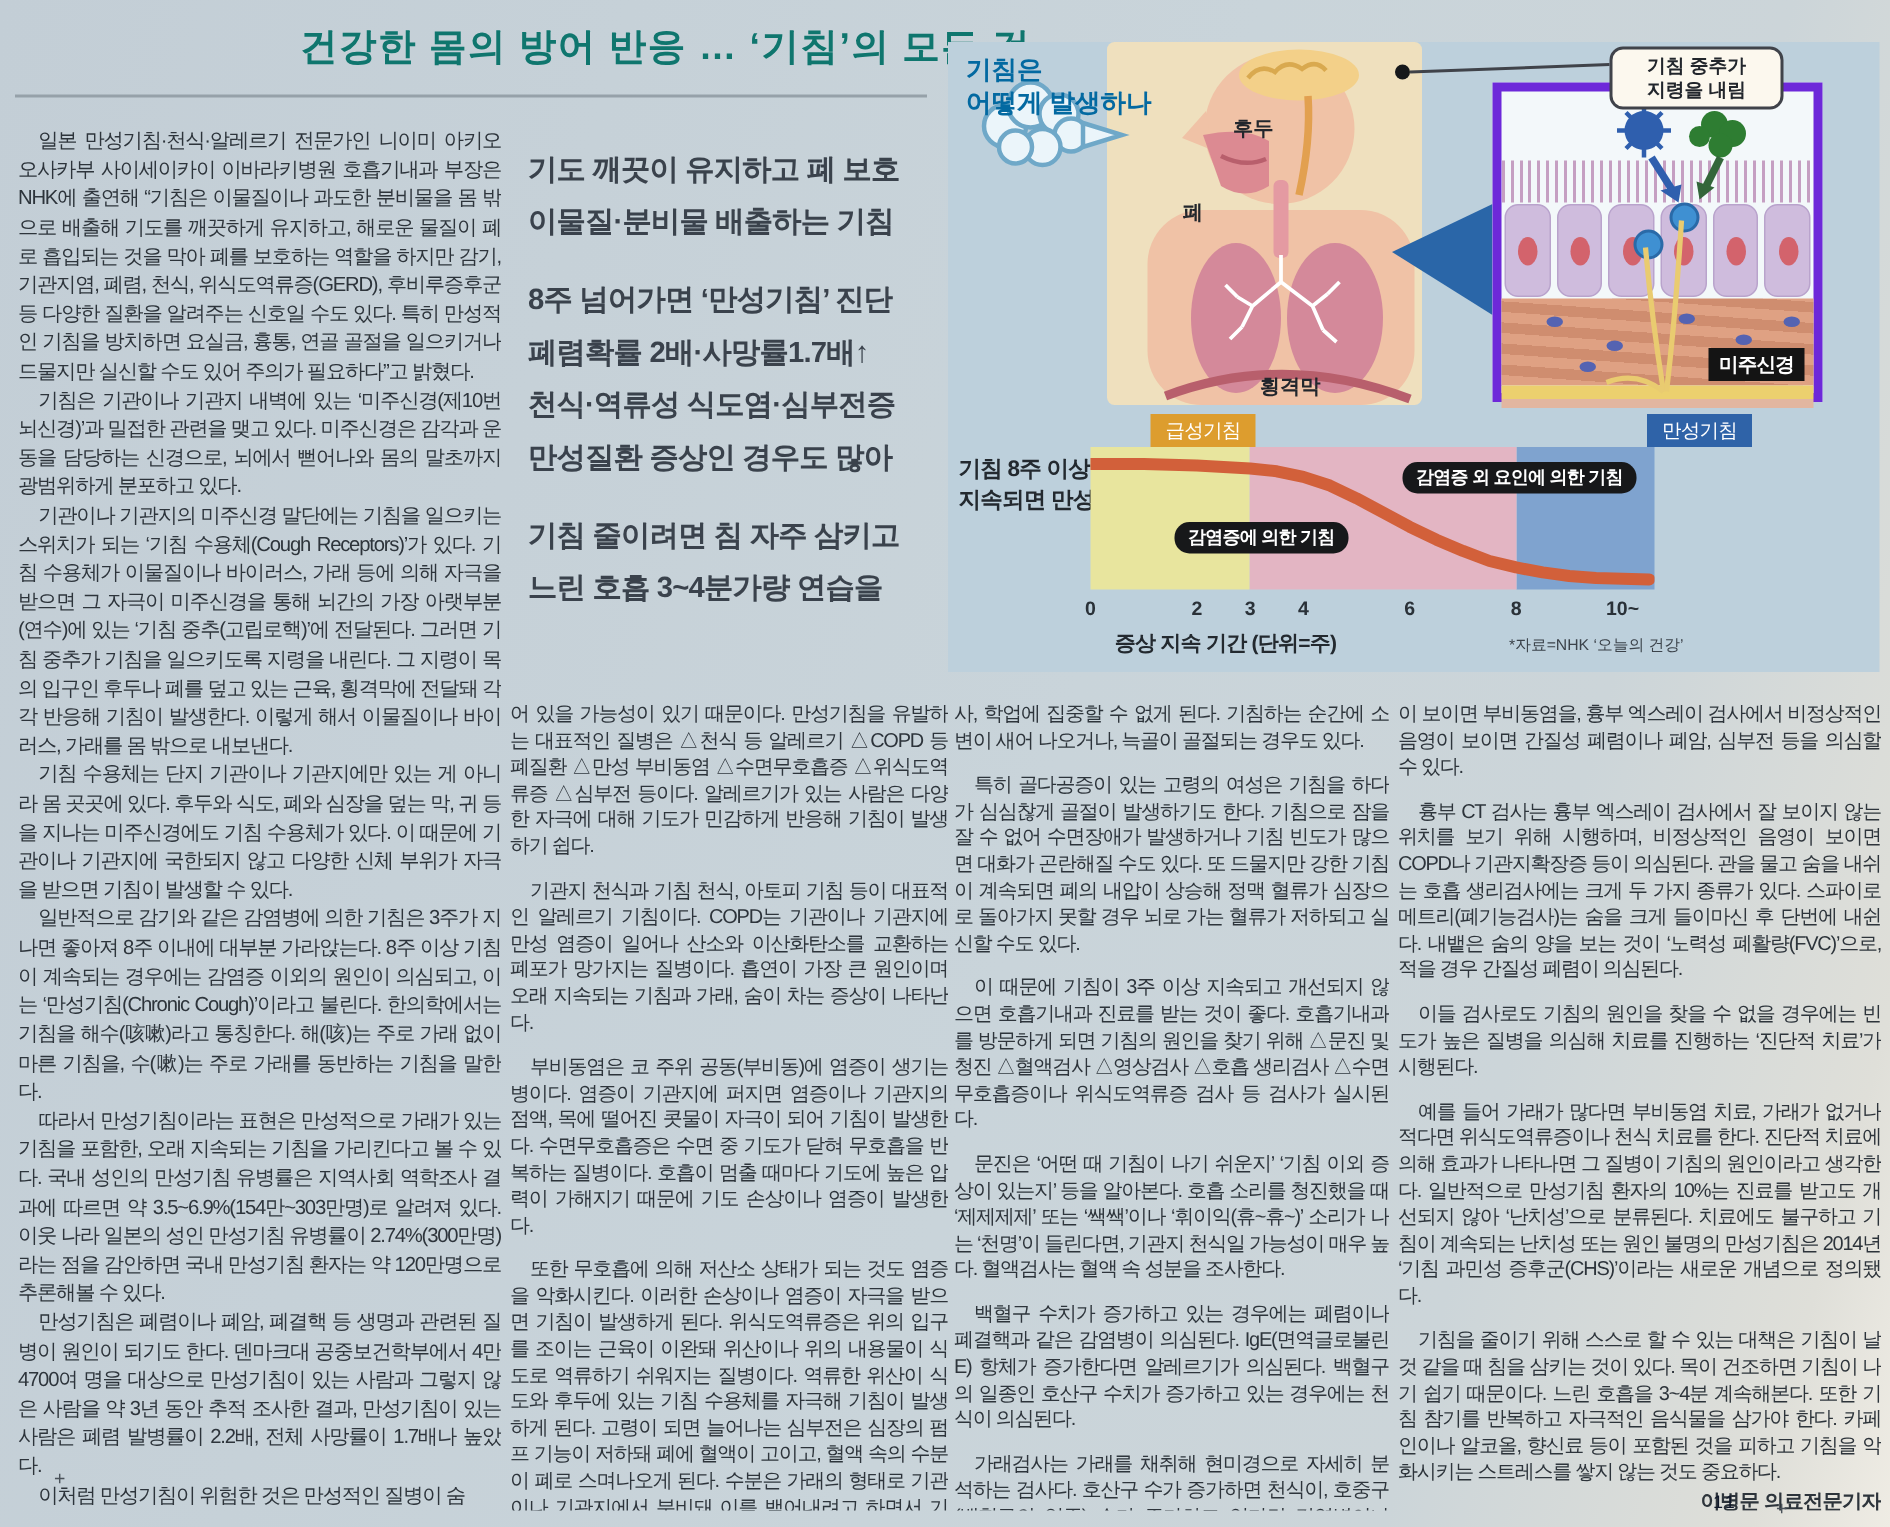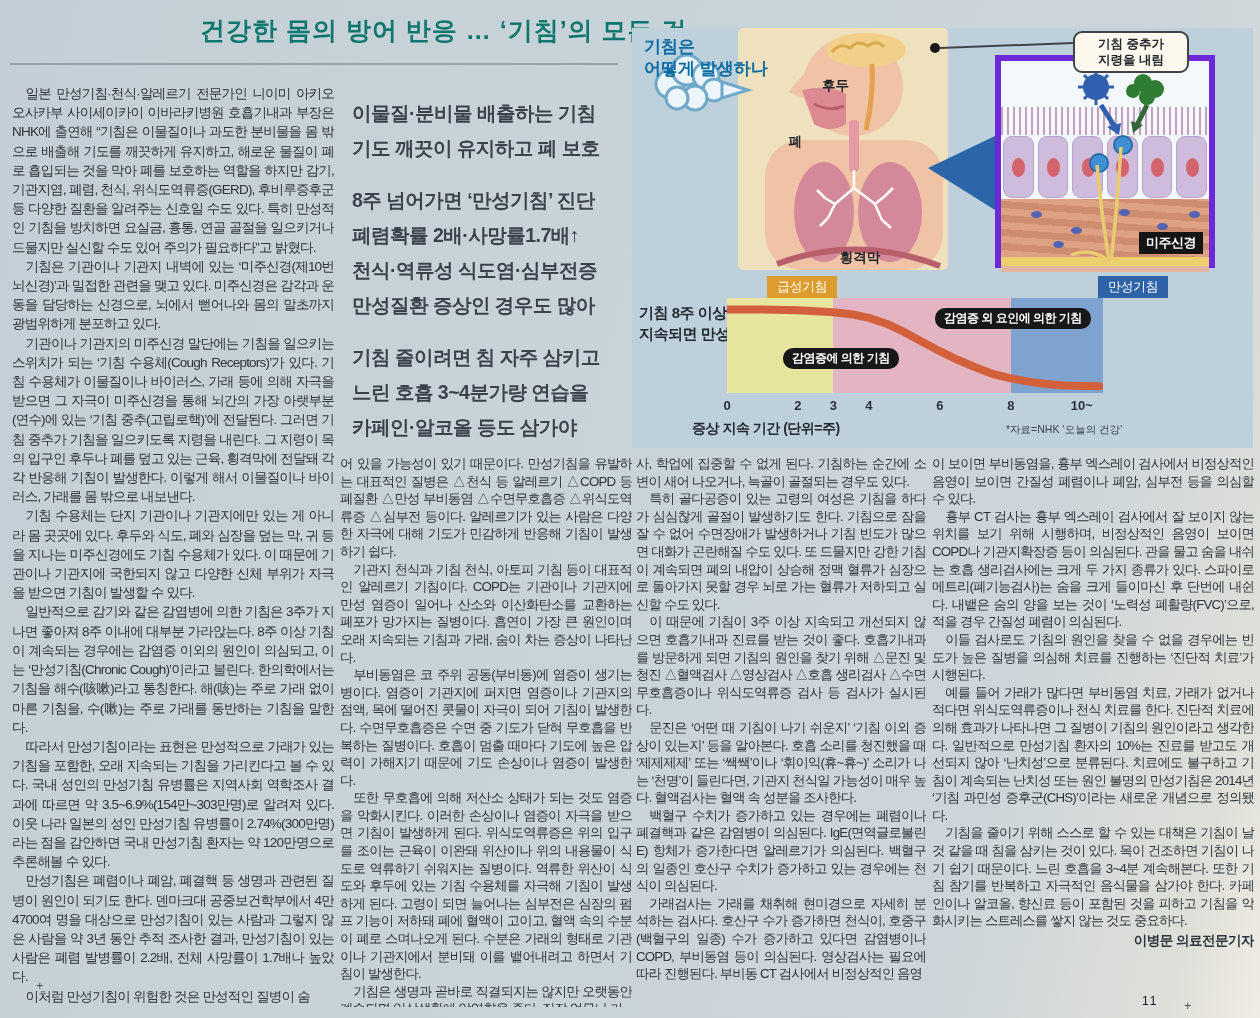--- a/index.html
+++ b/index.html
@@ -8,21 +8,21 @@
        background:linear-gradient(105deg,#c3ced6 0%,#c9d4da 55%,#ccd5d9 78%,#dfdfd9 94%,#efece4 100%);}
   .page{position:absolute;inset:0;}
   .headline{position:absolute;left:152px;top:14px;font-size:25px;font-weight:bold;color:#0f766e;letter-spacing:1px;margin-left:48px;}
   .rule{position:absolute;left:10px;top:63px;width:608px;height:2px;background:#96a1a9;}
 
   .newscol{position:absolute;overflow:hidden;color:#2d343b;text-align:justify;}
   .newscol p{margin:0;font-size:13.5px;line-height:19.2px;letter-spacing:-0.8px;text-indent:1em;}
   .newscol p.noindent{text-indent:0;}
   #col1{left:12px;top:84px;width:322px;height:926px;}
   #col2{left:340px;top:455px;width:292px;height:552px;}
-  #col2 p,#col3 p,#col4 p{line-height:17.6px;font-size:13.3px;}
+  #col2 p,#col3 p,#col4 p{line-height:17.6px;font-size:13.3px;margin-top:12px;}
   #col3{left:636px;top:455px;width:290px;height:552px;}
   #col4{left:932px;top:455px;width:322px;height:552px;}
   .byline{text-align:right;font-weight:bold;margin-top:2px;font-size:13.5px;letter-spacing:-0.5px;color:#2d343b;}
 
   .summary{position:absolute;left:352px;top:96px;width:276px;color:#3a424c;}
   .sgroup{margin-bottom:17px;}
   .sline{font-size:19.5px;font-weight:600;line-height:35px;letter-spacing:-0.5px;white-space:nowrap;}
 
   .panel{position:absolute;left:632px;top:28px;width:621px;height:420px;background:#bdd0dc;}
   .ig-title{position:absolute;left:12px;top:8px;font-size:17px;font-weight:bold;color:#0369a1;line-height:22px;z-index:4;}
@@ -53,21 +53,21 @@
   #badge-chronic{left:466px;}
   .plot{position:absolute;left:95px;top:28px;width:376px;height:95px;}
   .band{position:absolute;top:0;height:100%;}
   #curve{position:absolute;left:0;top:0;z-index:2;}
   .region-label{position:absolute;background:#17181a;color:#fff;font-size:12px;font-weight:bold;border-radius:10px;
                 padding:2px 9px;white-space:nowrap;letter-spacing:-0.5px;z-index:3;}
   #rlabel0{left:56px;top:50px;}
   #rlabel1{left:208px;top:10px;}
   .ticks{position:absolute;left:95px;top:128px;width:376px;height:16px;}
   .tick{position:absolute;transform:translateX(-50%);font-size:13px;font-weight:bold;color:#2a3138;}
-  .xlabel{position:absolute;left:60px;top:150px;width:250px;text-align:left;font-size:14px;font-weight:bold;color:#23292f;letter-spacing:-0.5px;}
+  .xlabel{position:absolute;left:60px;top:150px;width:250px;text-align:center;font-size:14px;font-weight:bold;color:#23292f;letter-spacing:-0.5px;}
   .source{position:absolute;left:374px;top:153px;font-size:10.5px;color:#3b424a;white-space:nowrap;}
 
   .plusmark{position:absolute;font-size:13px;color:#4a525a;}
   .pagenum{position:absolute;left:1142px;top:994px;font-size:12px;color:#0f172a;letter-spacing:2px;}
 </style>
 </head>
 <body>
 
 <div class="page">
 
@@ -80,33 +80,32 @@
     <p>기관이나 기관지의 미주신경 말단에는 기침을 일으키는 스위치가 되는 ‘기침 수용체(Cough Receptors)’가 있다. 기침 수용체가 이물질이나 바이러스, 가래 등에 의해 자극을 받으면 그 자극이 미주신경을 통해 뇌간의 가장 아랫부분(연수)에 있는 ‘기침 중추(고립로핵)’에 전달된다. 그러면 기침 중추가 기침을 일으키도록 지령을 내린다. 그 지령이 목의 입구인 후두나 폐를 덮고 있는 근육, 횡격막에 전달돼 각각 반응해 기침이 발생한다. 이렇게 해서 이물질이나 바이러스, 가래를 몸 밖으로 내보낸다.</p>
     <p>기침 수용체는 단지 기관이나 기관지에만 있는 게 아니라 몸 곳곳에 있다. 후두와 식도, 폐와 심장을 덮는 막, 귀 등을 지나는 미주신경에도 기침 수용체가 있다. 이 때문에 기관이나 기관지에 국한되지 않고 다양한 신체 부위가 자극을 받으면 기침이 발생할 수 있다.</p>
     <p>일반적으로 감기와 같은 감염병에 의한 기침은 3주가 지나면 좋아져 8주 이내에 대부분 가라앉는다. 8주 이상 기침이 계속되는 경우에는 감염증 이외의 원인이 의심되고, 이는 ‘만성기침(Chronic Cough)’이라고 불린다. 한의학에서는 기침을 해수(咳嗽)라고 통칭한다. 해(咳)는 주로 가래 없이 마른 기침을, 수(嗽)는 주로 가래를 동반하는 기침을 말한다.</p>
     <p>따라서 만성기침이라는 표현은 만성적으로 가래가 있는 기침을 포함한, 오래 지속되는 기침을 가리킨다고 볼 수 있다. 국내 성인의 만성기침 유병률은 지역사회 역학조사 결과에 따르면 약 3.5~6.9%(154만~303만명)로 알려져 있다. 이웃 나라 일본의 성인 만성기침 유병률이 2.74%(300만명)라는 점을 감안하면 국내 만성기침 환자는 약 120만명으로 추론해볼 수 있다.</p>
     <p>만성기침은 폐렴이나 폐암, 폐결핵 등 생명과 관련된 질병이 원인이 되기도 한다. 덴마크대 공중보건학부에서 4만4700여 명을 대상으로 만성기침이 있는 사람과 그렇지 않은 사람을 약 3년 동안 추적 조사한 결과, 만성기침이 있는 사람은 폐렴 발병률이 2.2배, 전체 사망률이 1.7배나 높았다.</p>
     <p>이처럼 만성기침이 위험한 것은 만성적인 질병이 숨</p>
   </div>
 
   <div class="summary">
     <div class="sgroup">
+      <div class="sline">기도 깨끗이 유지하고 폐 보호</div>
       <div class="sline">이물질·분비물 배출하는 기침</div>
-      <div class="sline">기도 깨끗이 유지하고 폐 보호</div>
     </div>
     <div class="sgroup">
       <div class="sline">8주 넘어가면 ‘만성기침’ 진단</div>
       <div class="sline">폐렴확률 2배·사망률1.7배↑</div>
       <div class="sline">천식·역류성 식도염·심부전증</div>
       <div class="sline">만성질환 증상인 경우도 많아</div>
     </div>
     <div class="sgroup">
       <div class="sline">기침 줄이려면 침 자주 삼키고</div>
       <div class="sline">느린 호흡 3~4분가량 연습을</div>
-      <div class="sline">카페인·알코올 등도 삼가야</div>
     </div>
   </div>
 
   <div class="panel">
     <div class="ig-title">
       <div>기침은</div>
       <div>어떻게 발생하나</div>
     </div>
 
     <svg class="illus" width="621" height="242" viewBox="0 0 621 242">

